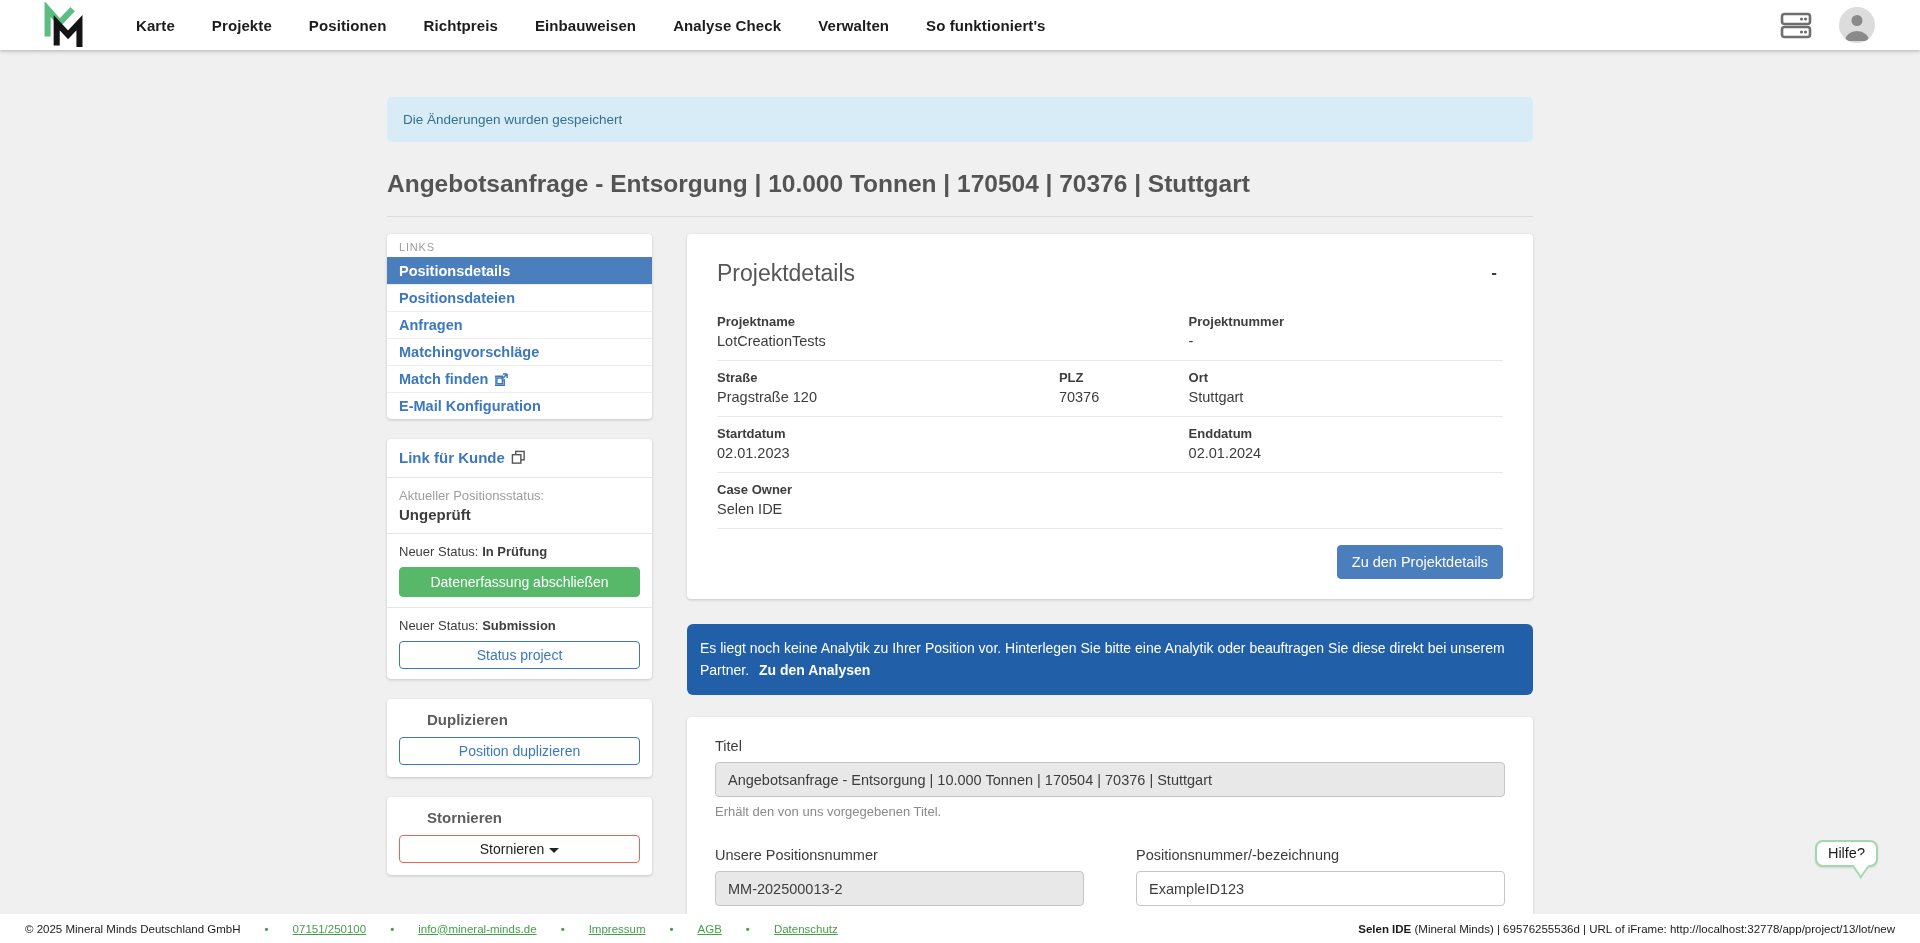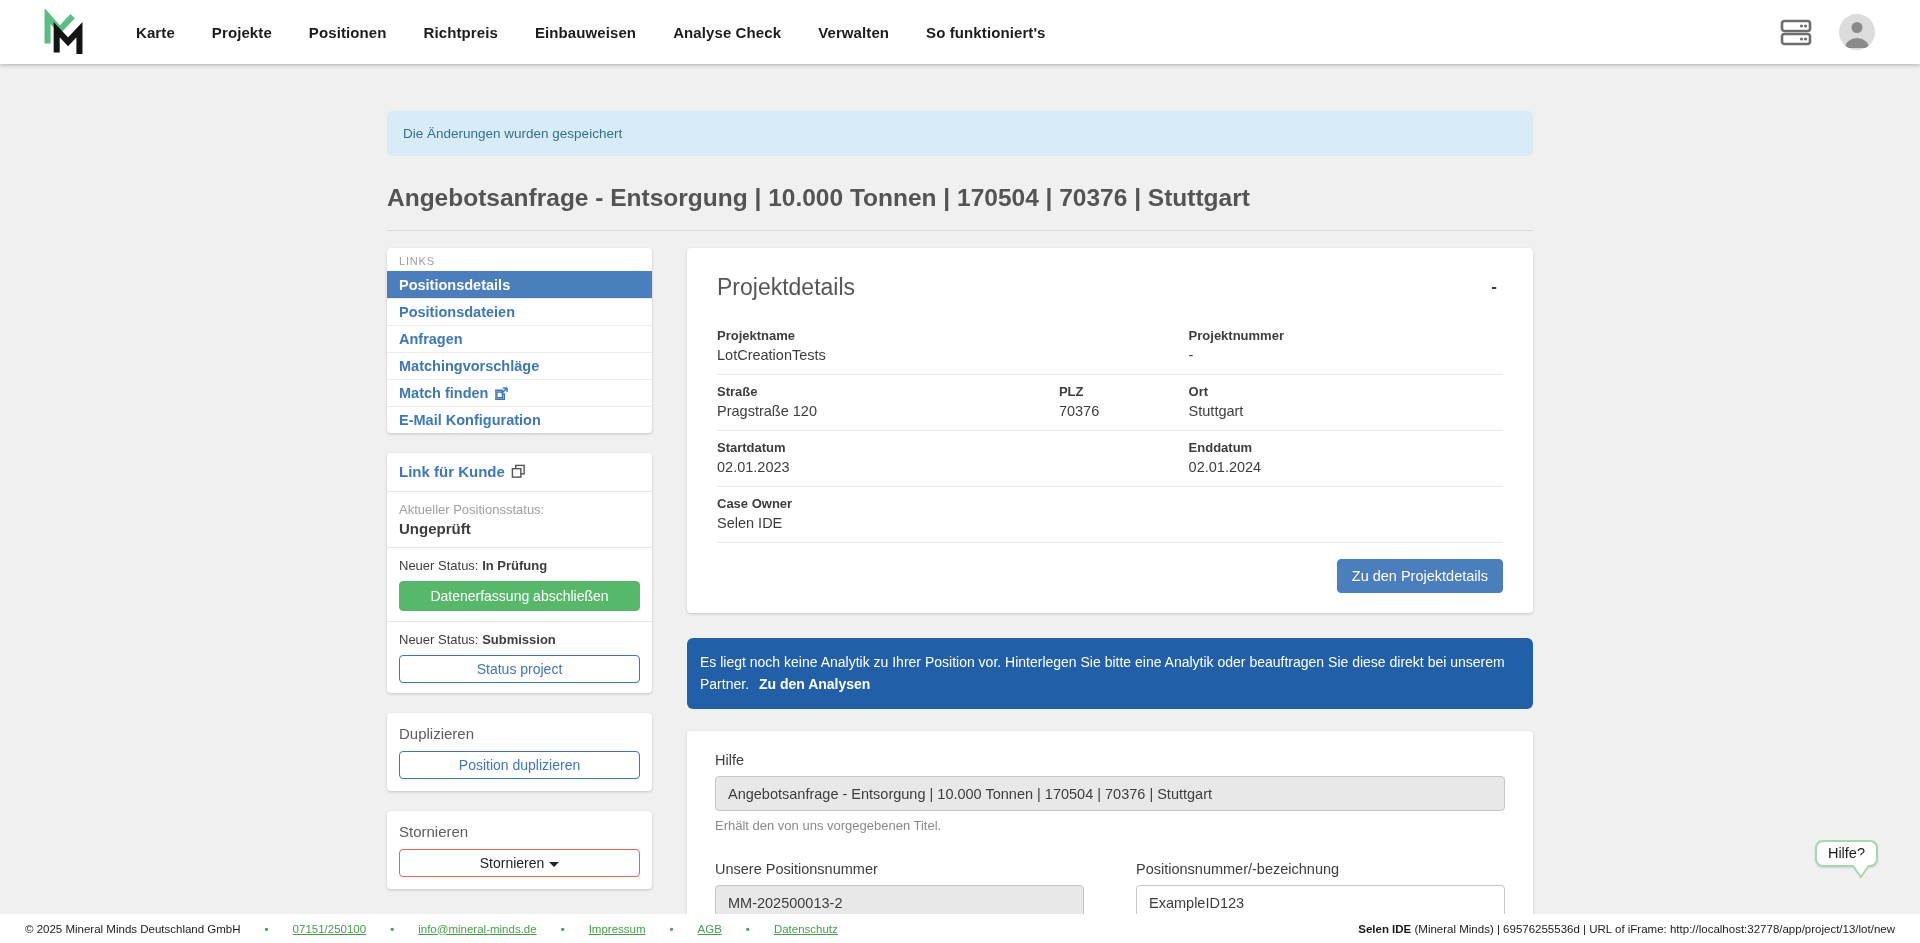--- a/index.html
+++ b/index.html
@@ -6,21 +6,21 @@
   html,body { width:1920px; height:943px; overflow:hidden; }
   body {
     font-family:"Liberation Sans", sans-serif;
     background:#f0f0f1;
     color:#212121;
     position:relative;
   }
 
   
   .topbar {
-    height:64px; background:#ffffff;
+    height:50px; background:#ffffff;
     box-shadow:0 1px 4px rgba(0,0,0,.28);
     display:flex; align-items:center;
     position:relative; z-index:20;
   }
   .logo { margin-left:40px; margin-right:52px; display:flex; align-items:center; cursor:pointer; }
   .mainnav { display:flex; align-items:center; gap:37px; }
   .mainnav a {
     text-decoration:none; color:#1c1c1c; font-size:15px; font-weight:700;
     letter-spacing:.1px; cursor:pointer;
   }
@@ -81,21 +81,21 @@
   .btn { border-radius:4px; font-size:14px; font-family:inherit; cursor:pointer; }
   .btn-green {
     display:block; width:100%; background:#57b869; border:1px solid #57b869;
     color:#fff; padding:6px 0; text-align:center;
   }
   .btn-outline-blue {
     display:block; width:100%; background:#fff; border:1.5px solid #3c78bb;
     color:#3c78bb; padding:5px 0; text-align:center; font-weight:500;
   }
   .mini-card { padding:12px; }
-  .mini-card h3 { font-size:15px; color:#5d5d5d; font-weight:400; margin-bottom:9px; }
+  .mini-card h3 { font-size:15px; color:#5d5d5d; font-weight:700; margin-bottom:9px;margin-left:28px; }
   .btn-outline-red {
     display:block; width:100%; background:#fff; border:1.5px solid #ef6352;
     color:#222; padding:5px 0; text-align:center;
   }
   .caret-down {
     display:inline-block; width:0; height:0; margin-left:5px; vertical-align:middle;
     border-left:5px solid transparent; border-right:5px solid transparent;
     border-top:5px solid #222;
   }
 
@@ -339,21 +339,21 @@
           <button class="btn btn-blue">Zu den Projektdetails</button>
         </div>
       </div>
 
       <div class="analytics-banner">
         <span>Es liegt noch keine Analytik zu Ihrer Position vor. Hinterlegen Sie bitte eine Analytik oder beauftragen Sie diese direkt bei unserem Partner.</span>
         <a>Zu den Analysen</a>
       </div>
 
       <div class="card form-card">
-        <div class="field-label">Hilfe</div>
+        <div class="field-label">Titel</div>
         <input class="text-input" disabled="" value="Angebotsanfrage - Entsorgung | 10.000 Tonnen | 170504 | 70376 | Stuttgart" style="">
         <div class="help-text">Erhält den von uns vorgegebenen Titel.</div>
 
         <div class="form-row">
           <div>
             <div class="field-label">Unsere Positionsnummer</div>
             <input class="text-input" disabled="" value="MM-202500013-2" style="">
             <div class="help-text">Erhält eine systemgenerierte Nummer von uns.</div>
           </div>
           <div>

